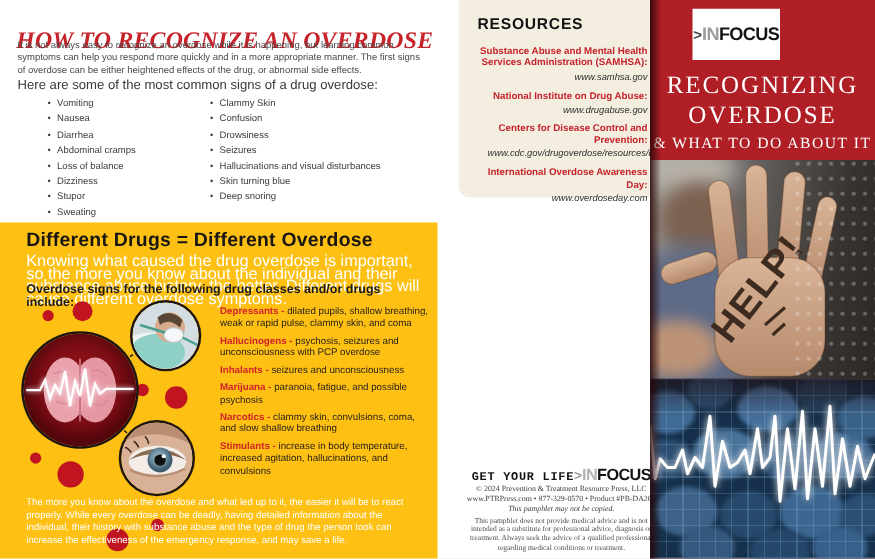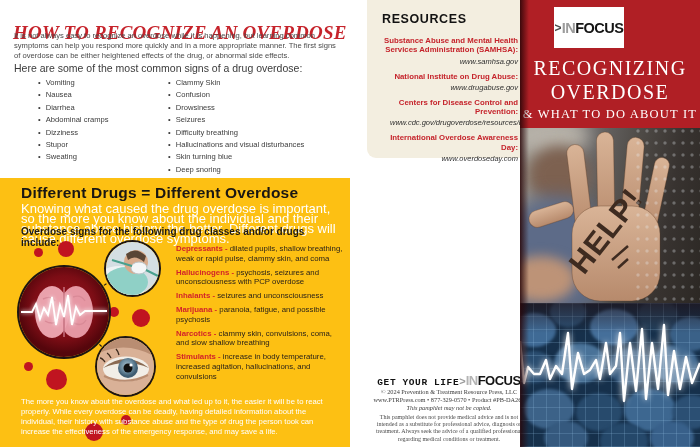--- a/index.html
+++ b/index.html
@@ -103,31 +103,31 @@
   <div class="panel-left-top">
     <div class="lt-title">HOW TO RECOGNIZE AN OVERDOSE</div>
     <div class="lt-intro">It is not always easy to recognize an overdose while it is happening, but learning common symptoms can help you respond more quickly and in a more appropriate manner. The first signs of overdose can be either heightened effects of the drug, or abnormal side effects.</div>
     <div class="lt-signs-heading">Here are some of the most common signs of a drug overdose:</div>
     <ul class="signs-col c1">
 
     <li>Vomiting</li>
         <li>Nausea</li>
         <li>Diarrhea</li>
         <li>Abdominal cramps</li>
+        <li>Loss of balance</li>
         <li>Dizziness</li>
         <li>Stupor</li>
         <li>Sweating</li>
       </ul>
     <ul class="signs-col c2">
 
     <li>Clammy Skin</li>
         <li>Confusion</li>
         <li>Drowsiness</li>
         <li>Seizures</li>
-        <li>Difficulty breathing</li>
         <li>Hallucinations and visual disturbances</li>
         <li>Skin turning blue</li>
         <li>Deep snoring</li>
       </ul>
   </div>
 
   <div class="panel-yellow">
     <div class="yl-heading">Different Drugs = Different Overdose</div>
     <div class="yl-intro">Knowing what caused the drug overdose is important, so the more you know about the individual and their substance abuse history, the better. Different drugs will cause different overdose symptoms.</div>
     <div class="yl-list-heading">Overdose signs for the following drug classes and/or drugs include:</div>

